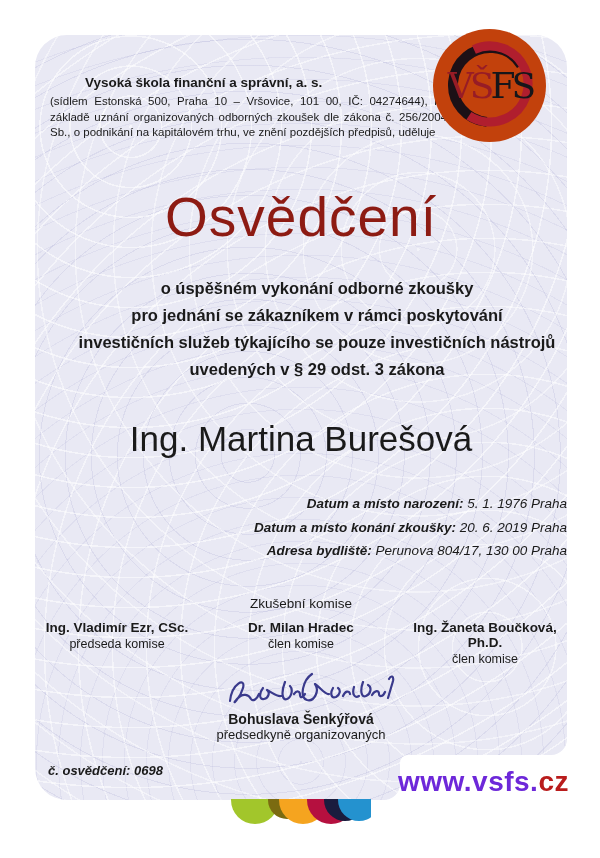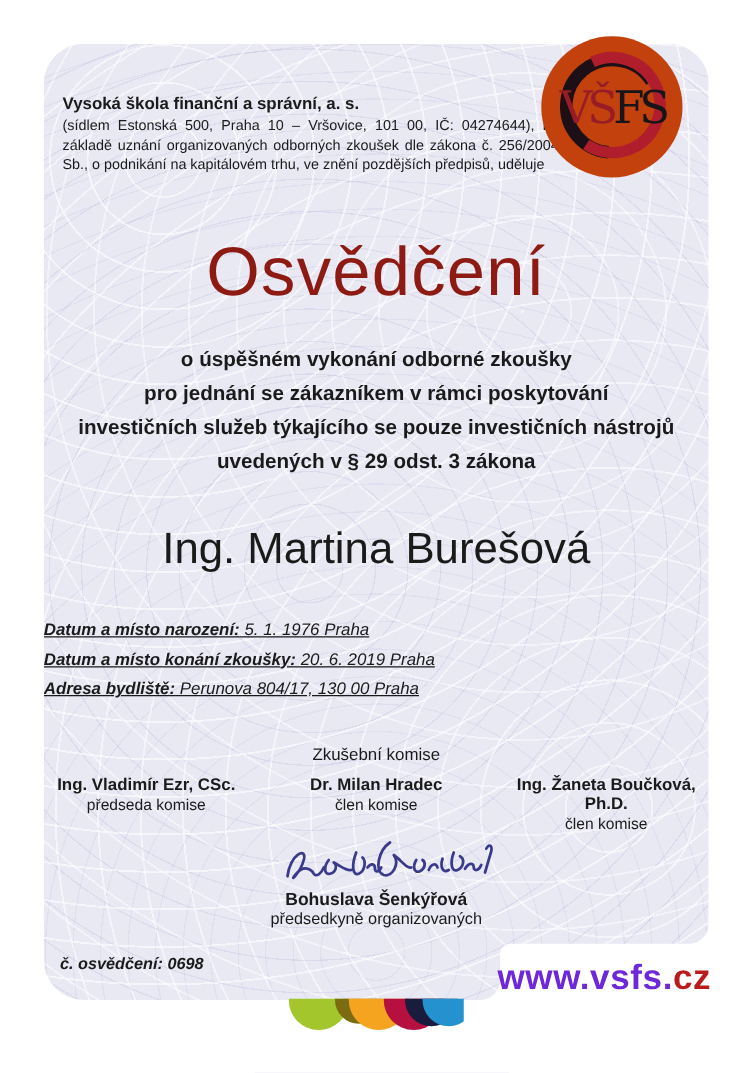--- a/index.html
+++ b/index.html
@@ -13,35 +13,35 @@
     background-color:#e9e9f4;
     background-image:
       repeating-radial-gradient(circle at 18% 12%, rgba(255,255,255,.55) 0 1.5px, rgba(255,255,255,0) 1.5px 30px),
       repeating-radial-gradient(circle at 72% 28%, rgba(255,255,255,.45) 0 1.5px, rgba(255,255,255,0) 1.5px 38px),
       repeating-radial-gradient(circle at 40% 55%, rgba(176,176,214,.25) 0 1px, rgba(255,255,255,0) 1px 26px),
       repeating-radial-gradient(circle at 85% 80%, rgba(255,255,255,.5) 0 1.5px, rgba(255,255,255,0) 1.5px 34px),
       repeating-radial-gradient(circle at 50% 95%, rgba(186,186,220,.22) 0 1px, rgba(255,255,255,0) 1px 22px);
     clip-path: path('M32 0 H500 A32 32 0 0 1 532 32 V704 A16 16 0 0 1 516 720 H373 A8 8 0 0 0 365 728 V749 A16 16 0 0 1 349 765 H32 A32 32 0 0 1 0 733 V32 A32 32 0 0 1 32 0 Z');
   }
   .header-block{position:absolute;left:15px;top:40px;width:397px;}
-  .org-name{font-size:13.5px;font-weight:bold;}
+  .org-name{font-size:13.5px;font-weight:bold;margin-left:35px;}
   .org-body{font-size:11.5px;line-height:15.5px;text-align:justify;margin-top:4px;}
 
   .cert-title{
     position:absolute;left:0;top:152px;width:100%;text-align:center;
     font-size:55px;line-height:60px;color:#8d1b13;letter-spacing:1px;
   }
   .subject{position:absolute;left:0;top:240px;width:100%;text-align:center;
-    font-weight:bold;font-size:16.5px;line-height:27px;}
+    font-weight:bold;font-size:16.5px;line-height:27px;padding-left:16px;}
   .subject div{white-space:nowrap;}
 
   .recipient{position:absolute;left:0;top:384px;width:100%;text-align:center;font-size:35px;}
 
-  .details{position:absolute;left:0;top:457px;width:100%;text-align:left;
-    font-style:italic;font-size:13.5px;line-height:23.5px;text-decoration:underline;}
+  .details{position:absolute;left:0;top:457px;width:100%;text-align:right;
+    font-style:italic;font-size:13.5px;line-height:23.5px;}
   .details b{font-weight:bold;}
 
   .committee-heading{position:absolute;left:0;top:561px;width:100%;text-align:center;font-size:13.5px;}
   .committee-row{position:absolute;left:0;top:585px;width:100%;display:flex;gap:20px;}
   .committee-member{flex:1;text-align:center;}
   .committee-name{font-size:13.5px;font-weight:bold;}
   .committee-role{font-size:12.5px;margin-top:2px;}
 
   .signature-wrap{position:absolute;left:calc(50% - 105px);top:632px;width:210px;height:44px;}
   .signatory-name{position:absolute;left:0;top:676px;width:100%;text-align:center;font-size:14px;font-weight:bold;}

